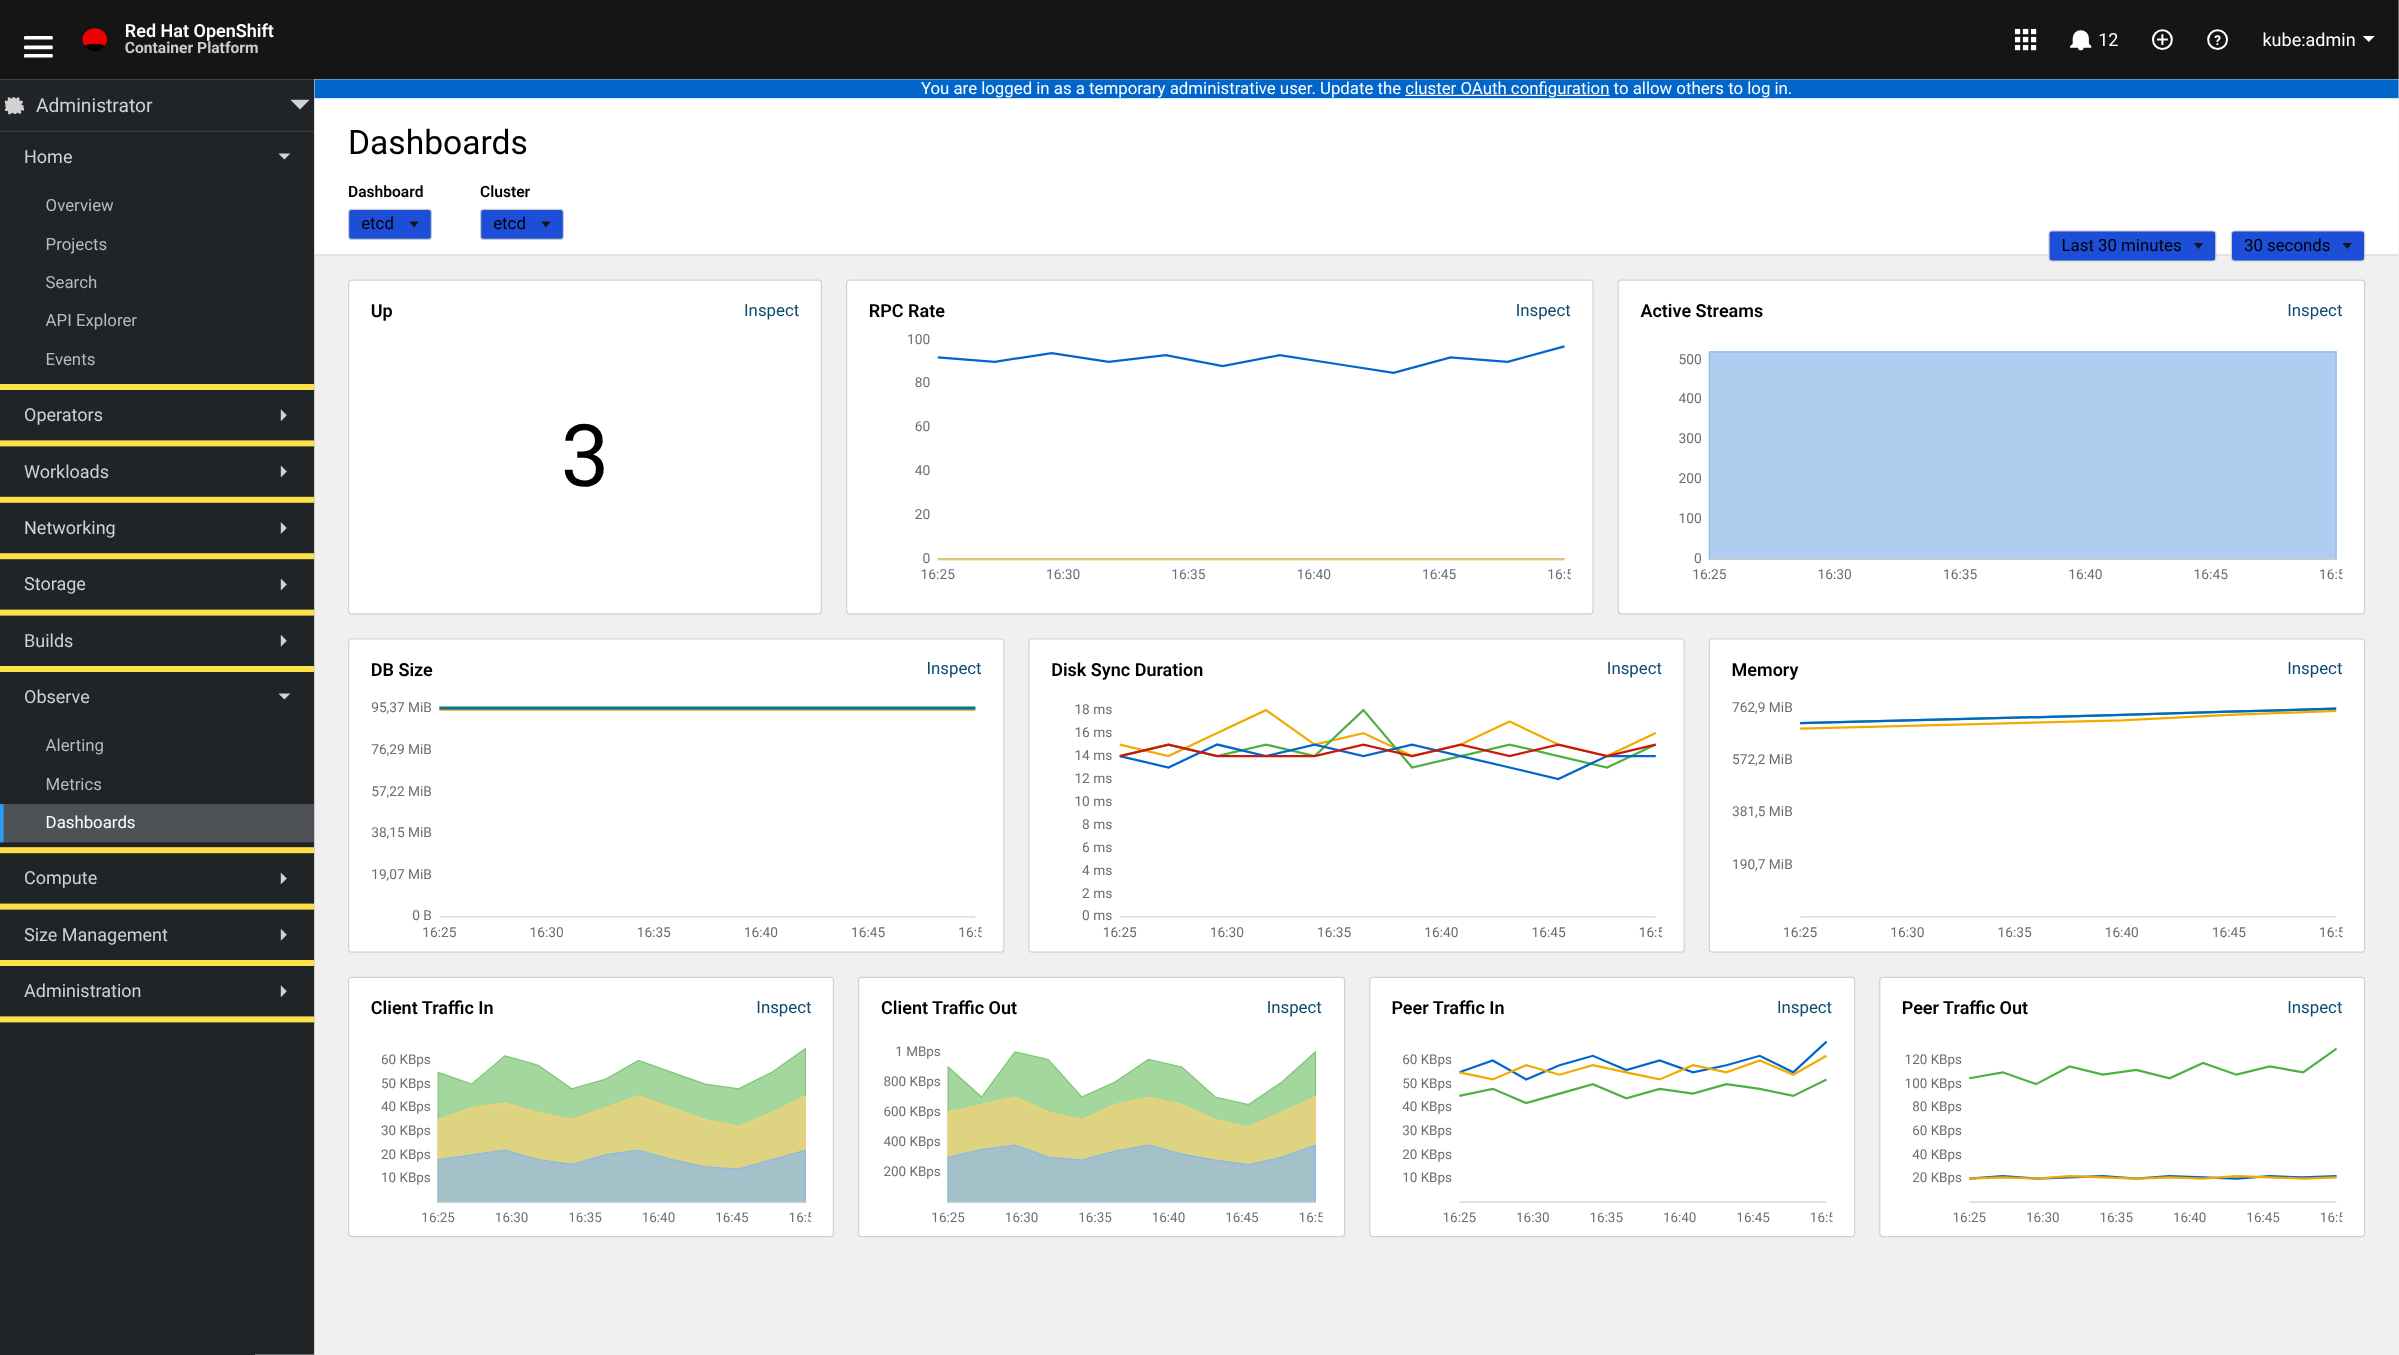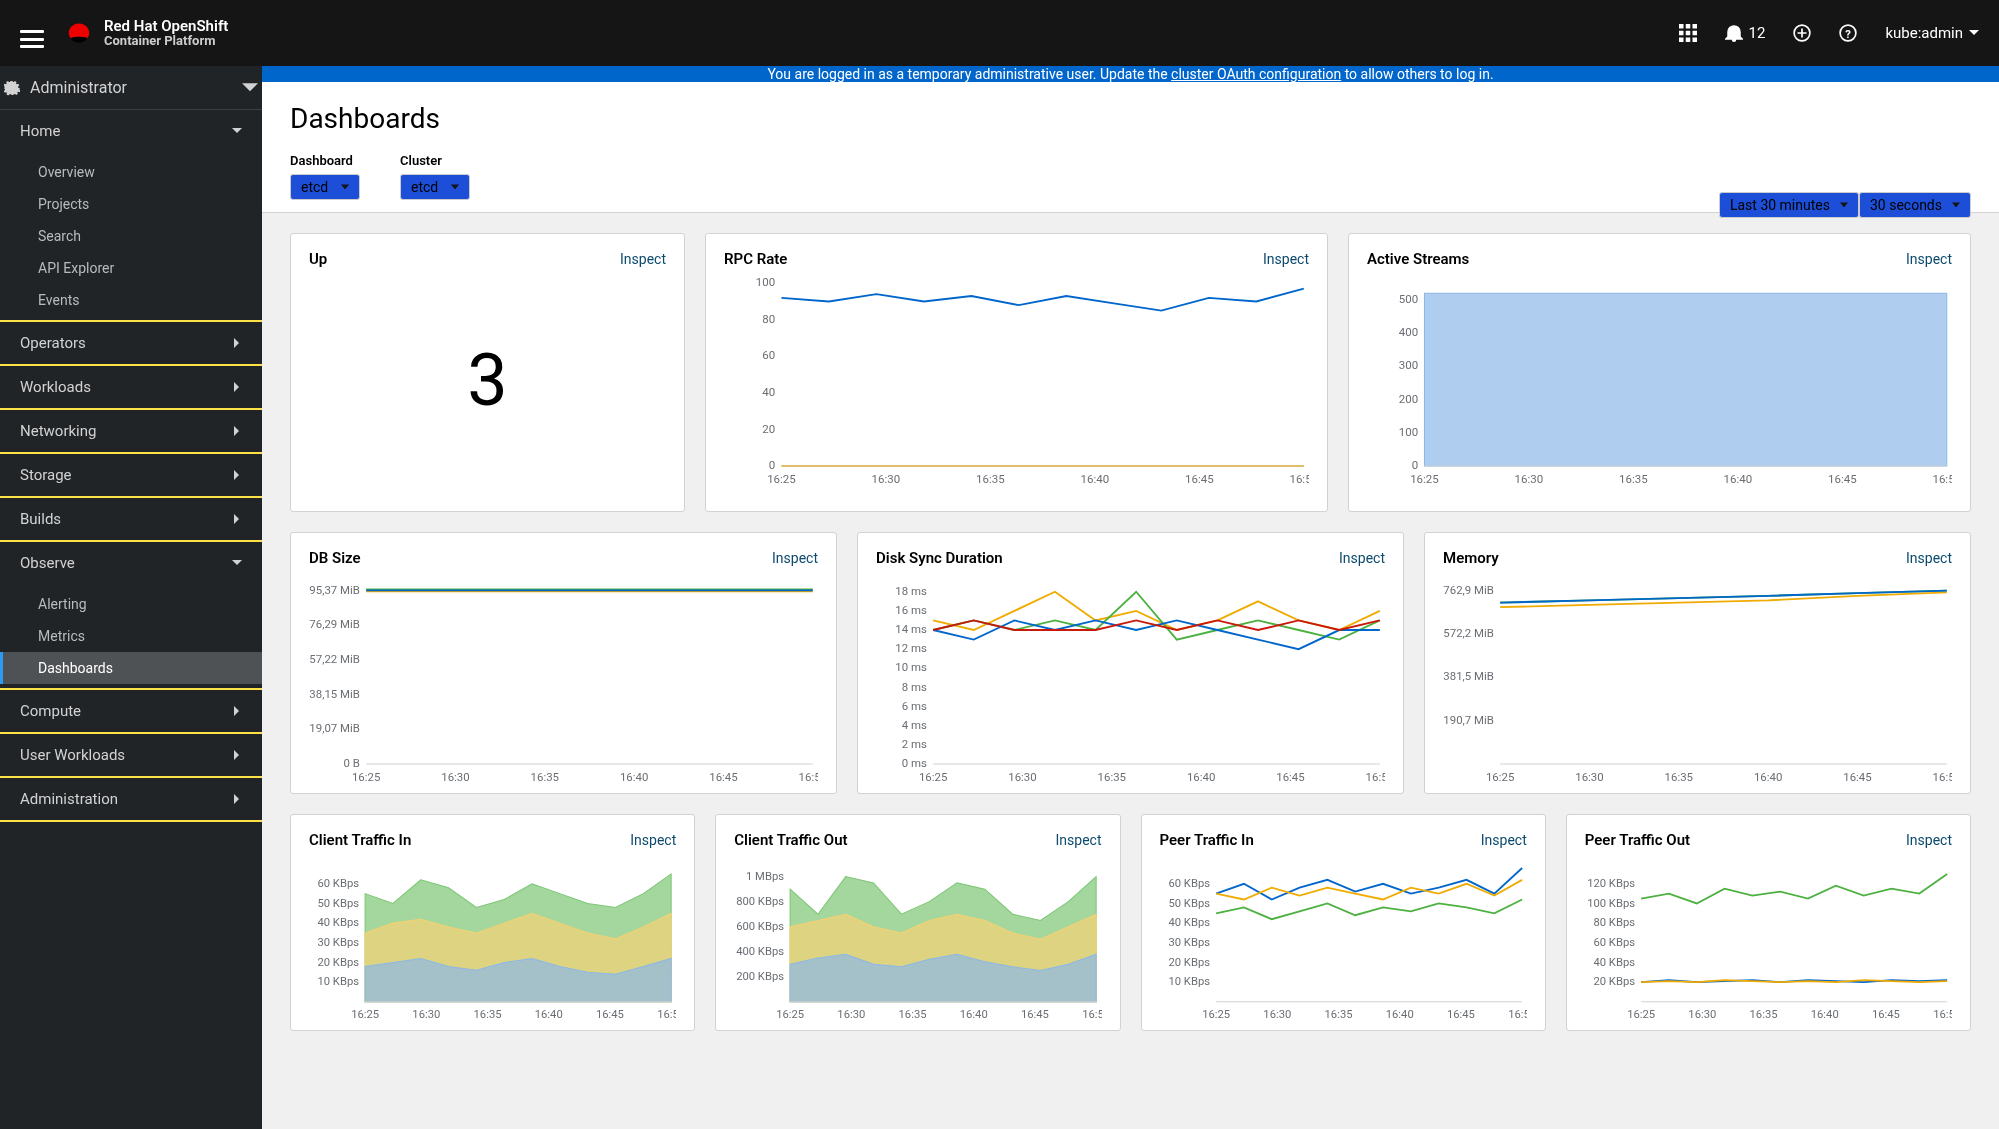--- a/index.html
+++ b/index.html
@@ -22,38 +22,38 @@
 
 
 .banner { background: #06c; color: #fff; text-align: center; font-size: 14px; padding: 0 0; }
 .banner a { color: #fff; text-decoration: underline; }
 
 
 .main { display: flex; height: calc(100% - 66px); }
 .sidebar { width: 262px; background: #212427; color: #d2d2d2; overflow-y: auto; flex-shrink: 0; }
 .side-head { display: flex; align-items: center; justify-content: space-between; padding: 12px 4px; border-bottom: 1px solid #3c3f42; cursor: pointer; }
 .side-head svg { width: 16px; height: 16px; fill: #d2d2d2; }
-.side-group { border-bottom: 2px solid #fde047; }
+.side-group { border-bottom: 5px solid #fde047; }
 .side-group-title { display: flex; align-items: center; justify-content: space-between; padding: 12px 20px; cursor: pointer; font-size: 15px; }
 .side-group-title svg { width: 10px; height: 10px; fill: #d2d2d2; }
 .side-sub { padding: 4px 0; }
 .side-item { padding: 8px 20px 8px 38px; font-size: 14px; cursor: pointer; color: #b8bbbe; }
 .side-item.active { background: #4f5255; border-left: 3px solid #2b9af3; padding-left: 35px; color: #fff; }
 
 
 .content { flex: 1; overflow-y: auto; background: #f0f0f0; }
 .page-head { background: #fff; padding: 20px 28px 12px; border-bottom: 1px solid #d2d2d2; }
 .page-head h1 { font-size: 28px; font-weight: 400; margin-bottom: 18px; }
 .selectors-row { display: flex; gap: 40px; align-items: flex-end; }
 .selectors-left { display: flex; gap: 40px; }
 .selector { }
 .selector-label { font-size: 13px; font-weight: 600; margin-bottom: 6px; }
 .dropdown { border: 1px solid #ccc; background: #1d4ed8; padding: 4px 28px 4px 10px; font-size: 14px; border-radius: 3px; position: relative; cursor: pointer; min-width: 70px; display: inline-block; }
 .dropdown::after { content: ''; position: absolute; right: 10px; top: 50%; transform: translateY(-50%); border-left: 4px solid transparent; border-right: 4px solid transparent; border-top: 5px solid #151515; }
-.time-selectors { position: absolute; right: 28px; top: 110px; display: flex; gap: 0; }
+.time-selectors { position: absolute; right: 28px; top: 110px; display: flex; gap: 12px; }
 
 
 .panels { padding: 20px 28px; display: flex; flex-direction: column; gap: 20px; }
 .panel-row { display: flex; gap: 20px; }
 .panel { background: #fff; border: 1px solid #d2d2d2; border-radius: 3px; padding: 16px 18px 8px; flex: 1; position: relative; }
 .panel-head { display: flex; justify-content: space-between; align-items: center; margin-bottom: 10px; }
 .panel-title { font-size: 15px; font-weight: 600; }
 .inspect { color: #0c4a6e; font-size: 14px; cursor: pointer; }
 .big-number { font-size: 72px; font-weight: 400; text-align: center; padding: 60px 0 80px; }
 
@@ -205,21 +205,21 @@
         <div class="side-group">
           <div class="side-group-title">
             <span>Compute</span>
             <svg viewBox="0 0 10 10">
               <path d="M2 0l5 5-5 5z"></path>
             </svg>
           </div>
         </div>
         <div class="side-group">
           <div class="side-group-title">
-            <span>User Workloads</span>
+            <span>Size Management</span>
             <svg viewBox="0 0 10 10">
               <path d="M2 0l5 5-5 5z"></path>
             </svg>
           </div>
         </div>
         <div class="side-group">
           <div class="side-group-title">
             <span>Administration</span>
             <svg viewBox="0 0 10 10">
               <path d="M2 0l5 5-5 5z"></path>

